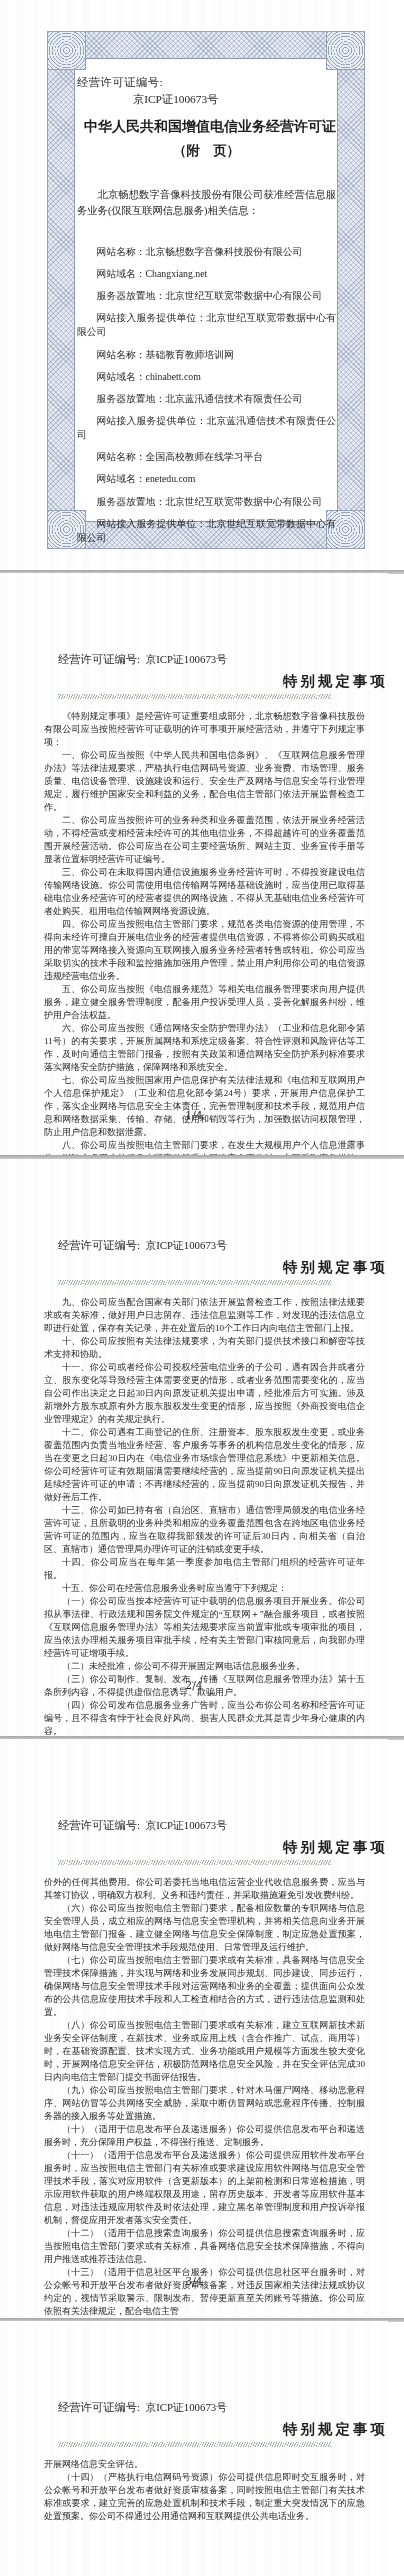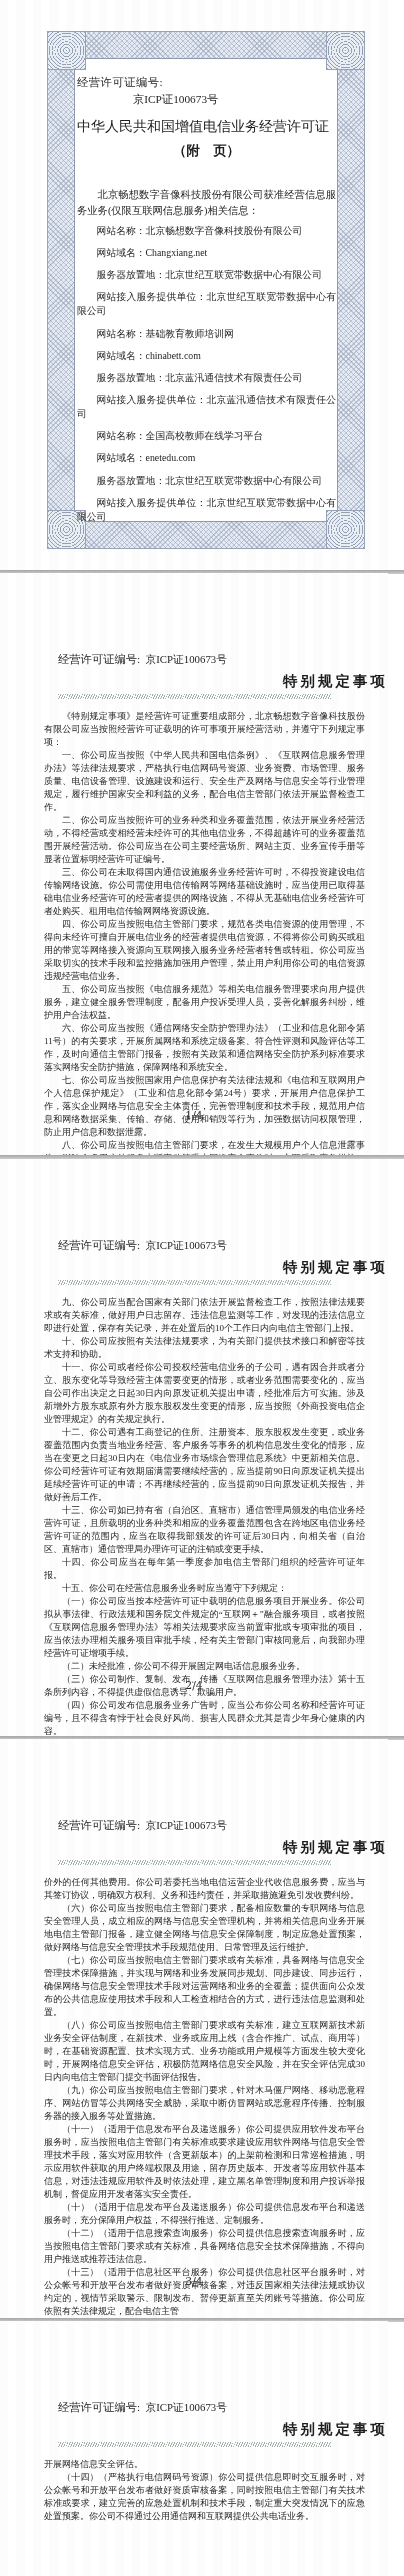--- a/index.html
+++ b/index.html
@@ -20,24 +20,24 @@
            #dde2ec;}
   .frame-inner{width:100%;height:100%;background:#fff;border:0.5px solid #8e99ad;box-sizing:border-box;}
   .rosette{position:absolute;width:39px;height:39px;box-sizing:border-box;border:0.5px solid #97a2b6;
            background:repeating-radial-gradient(circle at 50% 50%,#93a0b6 0 0.8px,#e9edf4 0.8px 2.8px);}
   .rosette.tl{top:31px;left:47px;} .rosette.tr{top:31px;right:23px;}
   .rosette.bl{bottom:20.6px;left:47px;} .rosette.br{bottom:20.6px;right:23px;}
   .cover-content{position:absolute;top:63px;left:77px;right:52px;bottom:25px;
                  padding-top:13.4px;overflow:hidden;}
   .lic-line1{font-size:11.3px;line-height:13.4px;letter-spacing:0.5px;}
   .lic-line2{font-size:11.3px;line-height:13.4px;margin:3.1px 0 0 56px;}
-  .cover-title{margin-top:11.3px;text-align:left;font-size:14px;font-weight:normal;line-height:18.5px;}
+  .cover-title{margin-top:11.3px;text-align:right;font-size:14px;font-weight:bold;line-height:18.5px;}
   .cover-sub{margin-top:6.2px;text-align:center;font-size:13.4px;font-weight:bold;line-height:17.5px;}
   .cover-intro{margin-top:27px;font-size:10.3px;line-height:16px;text-indent:2em;text-align:justify;}
-  .entries{margin-top:5px;font-family:Liberation Serif, serif;}
+  .entries{margin-top:26px;font-family:Liberation Serif, serif;}
   .entry{margin:0 0 8.2px 0;font-size:9.8px;line-height:14px;text-indent:2em;text-align:justify;}
 
   
   .annex-head{padding-top:79px;margin:0 23px 0 58px;font-size:11.3px;line-height:14px;}
   .lic-no{margin-left:5.2px;font-size:10.8px;}
   .annex-title{text-align:right;font-size:14.4px;font-weight:bold;letter-spacing:3.1px;margin-top:6.2px;line-height:19.6px;}
   .wavy{width:273px;height:4.6px;margin:2.6px auto 0;opacity:.85;
         background:repeating-linear-gradient(115deg,#93a296 0 0.8px,rgba(255,255,255,0) 0.8px 2.2px);}
   .annex-body{margin:11.3px 23px 0 44px;}
   .annex-body p{margin:0;font-size:9px;line-height:13px;text-align:justify;text-indent:2em;}
@@ -142,22 +142,22 @@
       <span>经营许可证编号:</span><span class="lic-no">京ICP证100673号</span>
     </div>
     <div class="annex-title">特别规定事项</div>
     <div class="wavy"></div>
     <div class="annex-body">
       <p class="cont">价外的任何其他费用。你公司若委托当地电信运营企业代收信息服务费，应当与其签订协议，明确双方权利、义务和违约责任，并采取措施避免引发收费纠纷。</p>
       <p>（六）你公司应当按照电信主管部门要求，配备相应数量的专职网络与信息安全管理人员，成立相应的网络与信息安全管理机构，并将相关信息向业务开展地电信主管部门报备，建立健全网络与信息安全保障制度，制定应急处置预案，做好网络与信息安全管理技术手段规范使用、日常管理及运行维护。</p>
       <p>（七）你公司应当按照电信主管部门要求或有关标准，具备网络与信息安全管理技术保障措施，并实现与网络和业务发展同步规划、同步建设、同步运行，确保网络与信息安全管理技术手段对运营网络和业务的全覆盖；提供面向公众发布的公共信息应使用技术手段和人工检查相结合的方式，进行违法信息监测和处置。</p>
       <p>（八）你公司应当按照电信主管部门要求或有关标准，建立互联网新技术新业务安全评估制度，在新技术、业务或应用上线（含合作推广、试点、商用等）时，在基础资源配置、技术实现方式、业务功能或用户规模等方面发生较大变化时，开展网络信息安全评估，积极防范网络信息安全风险，并在安全评估完成30日内向电信主管部门提交书面评估报告。</p>
       <p>（九）你公司应当按照电信主管部门要求，针对木马僵尸网络、移动恶意程序、网站仿冒等公共网络安全威胁，采取中断仿冒网站或恶意程序传播、控制服务器的接入服务等处置措施。</p>
+      <p>（十）（适用于信息发布平台及递送服务）你公司提供信息发布平台和递送服务时，充分保障用户权益，不得强行推送、定制服务。</p>
       <p>（十一）（适用于信息发布平台及递送服务）你公司提供应用软件发布平台服务时，应当按照电信主管部门有关标准或要求建设应用软件网络与信息安全管理技术手段，落实对应用软件（含更新版本）的上架前检测和日常巡检措施，明示应用软件获取的用户终端权限及用途，留存历史版本、开发者等应用软件基本信息，对违法违规应用软件及时依法处理，建立黑名单管理制度和用户投诉举报机制，督促应用开发者落实安全责任。</p>
-      <p>（十）（适用于信息发布平台及递送服务）你公司提供信息发布平台和递送服务时，充分保障用户权益，不得强行推送、定制服务。</p>
       <p>（十二）（适用于信息搜索查询服务）你公司提供信息搜索查询服务时，应当按照电信主管部门要求或有关标准，具备网络信息安全技术保障措施，不得向用户推送或推荐违法信息。</p>
       <p>（十三）（适用于信息社区平台服务）你公司提供信息社区平台服务时，对公众帐号和开放平台发布者做好资质审核备案，对违反国家相关法律法规或协议约定的，视情节采取警示、限制发布、暂停更新直至关闭账号等措施。你公司应依照有关法律规定，配合电信主管</p>
     </div>
     <div class="pagenum">3/4</div>
   </div>
 
   <div class="sep" id="s4"></div>
 
   <div class="page" id="p5">
     <div class="annex-head">

